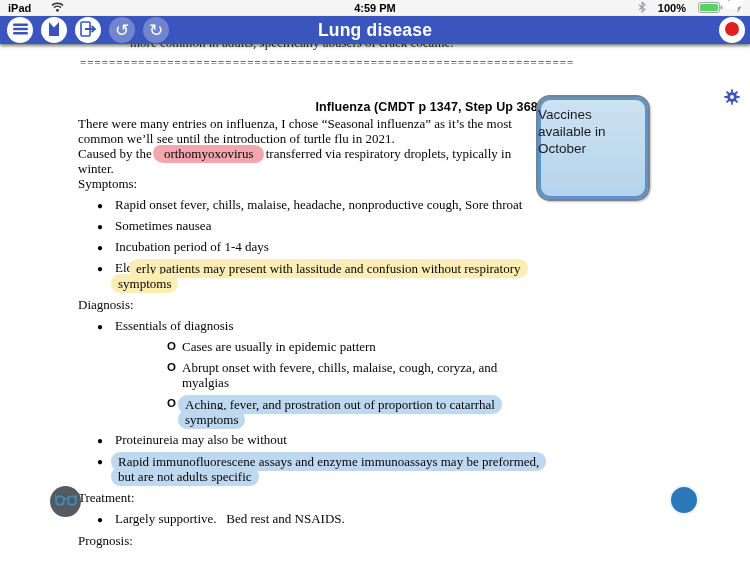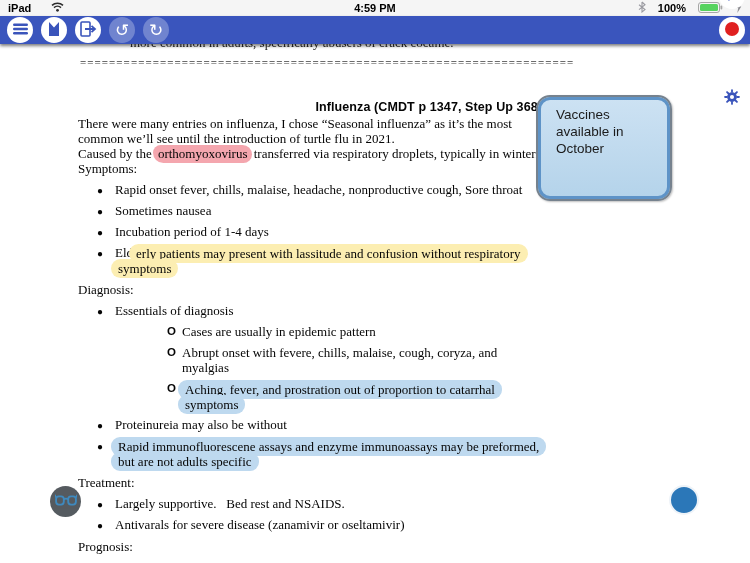--- a/index.html
+++ b/index.html
@@ -52,31 +52,31 @@
   .doc li { position:relative; margin-bottom:6px; }
   ul.l1 > li { padding-left:37px; }
   ul.l1 > li::before { content:"●"; position:absolute; left:19px; top:.5px; font-size:10px; }
   ul.l2 { margin:6px 0 0; }
   ul.l2 > li { padding-left:67px; }
   ul.l2 > li::before { content:"O"; position:absolute; left:52px; top:1px;
                        font:bold 11.5px "Liberation Sans", sans-serif; }
   .pre-space { white-space:pre-wrap; }
   .mt { margin-top:10px; }
 
-  .hl-pink   { background:#f4a6ae; border-radius:9px 11px 10px 12px; padding:1px 5px 2px; margin:0 -2px; }
+  .hl-pink   { background:#f4a6ae; border-radius:9px 11px 10px 12px; padding:1px 11px 2px; margin:0 -2px; }
   .hl-yellow { background:#fceeb2; border-radius:10px; padding:1.5px 7px 2.5px; margin:0 -4px;
                -webkit-box-decoration-break:clone; box-decoration-break:clone; }
   .hl-blue   { background:#bed9ef; border-radius:9px; padding:1.5px 7px 2.5px; margin:0 -4px;
                -webkit-box-decoration-break:clone; box-decoration-break:clone; }
 
   
-  .note { position:absolute; left:536px; top:95px; width:136px; height:106px;
+  .note { position:absolute; left:536px; top:95px; width:114px; height:106px;
           background:linear-gradient(#cde2f3,#b4d3ea); border:2px solid #76828e;
           border-radius:14px; box-shadow:inset 0 0 0 3px #5e93c7, 1px 1px 2px rgba(0,0,0,.25);
-          padding:9px 18px; font:13.5px/17px "Liberation Sans", sans-serif; color:#1b1b1b;
+          padding:9px 0; font:13.5px/17px "Liberation Sans", sans-serif; color:#1b1b1b;
           cursor:pointer; }
 
   
   .fab-glasses { position:absolute; left:50px; top:486px; width:31px; height:31px;
                  border-radius:50%; background:#474d52; opacity:.92; border:none;
                  display:flex; align-items:center; justify-content:center; cursor:pointer; }
   .fab-blue { position:absolute; left:669px; top:485px; width:30px; height:30px;
               border-radius:50%; background:#2b77b8; border:2px solid #eef3f8; cursor:pointer; }
 </style>
 </head>
@@ -112,20 +112,21 @@
       </span>
       <span>
         <svg width="7" height="11" viewBox="0 0 7 11">
           <path d="M4.5 0 L1 6 L3.2 6 L2.3 11 L6.3 4.4 L3.9 4.4 Z" fill="#8e8e93"></path>
         </svg>
       </span>
     </div>
   </div>
 
   <div class="toolbar">
+    <div class="tb-title">Lung disease</div>
 
     <div class="tb-group tb-left">
       <button class="cbtn solid">
         <span>
           <svg width="15" height="12" viewBox="0 0 15 12">
             <rect x="0" y="0.5" width="15" height="2.4" rx="1.2" fill="#3a54bb"></rect>
             <rect x="0" y="4.8" width="15" height="2.4" rx="1.2" fill="#3a54bb"></rect>
             <rect x="0" y="9.1" width="15" height="2.4" rx="1.2" fill="#3a54bb"></rect>
           </svg>
         </span>
@@ -228,21 +229,20 @@
           <li><span class="hl-blue">Aching, fever, and prostration out of proportion to catarrhal symptoms</span></li>
         </ul>
       </li>
       <li>Proteinureia may also be without</li>
       <li><span class="hl-blue">Rapid immunofluorescene assays and enzyme immunoassays may be preformed, but are not adults specific</span></li>
     </ul>
 
     <p class="label">Treatment:</p>
     <ul class="l1">
       <li class="pre-space">Largely supportive.   Bed rest and NSAIDS.</li>
-      <li>Antivarals for severe disease (zanamivir or oseltamivir)</li>
     </ul>
 
     <p class="label mt">Prognosis:</p>
 
   </div>
 
   <div class="note">
     <span>Vaccines available in October</span>
   </div>
 

